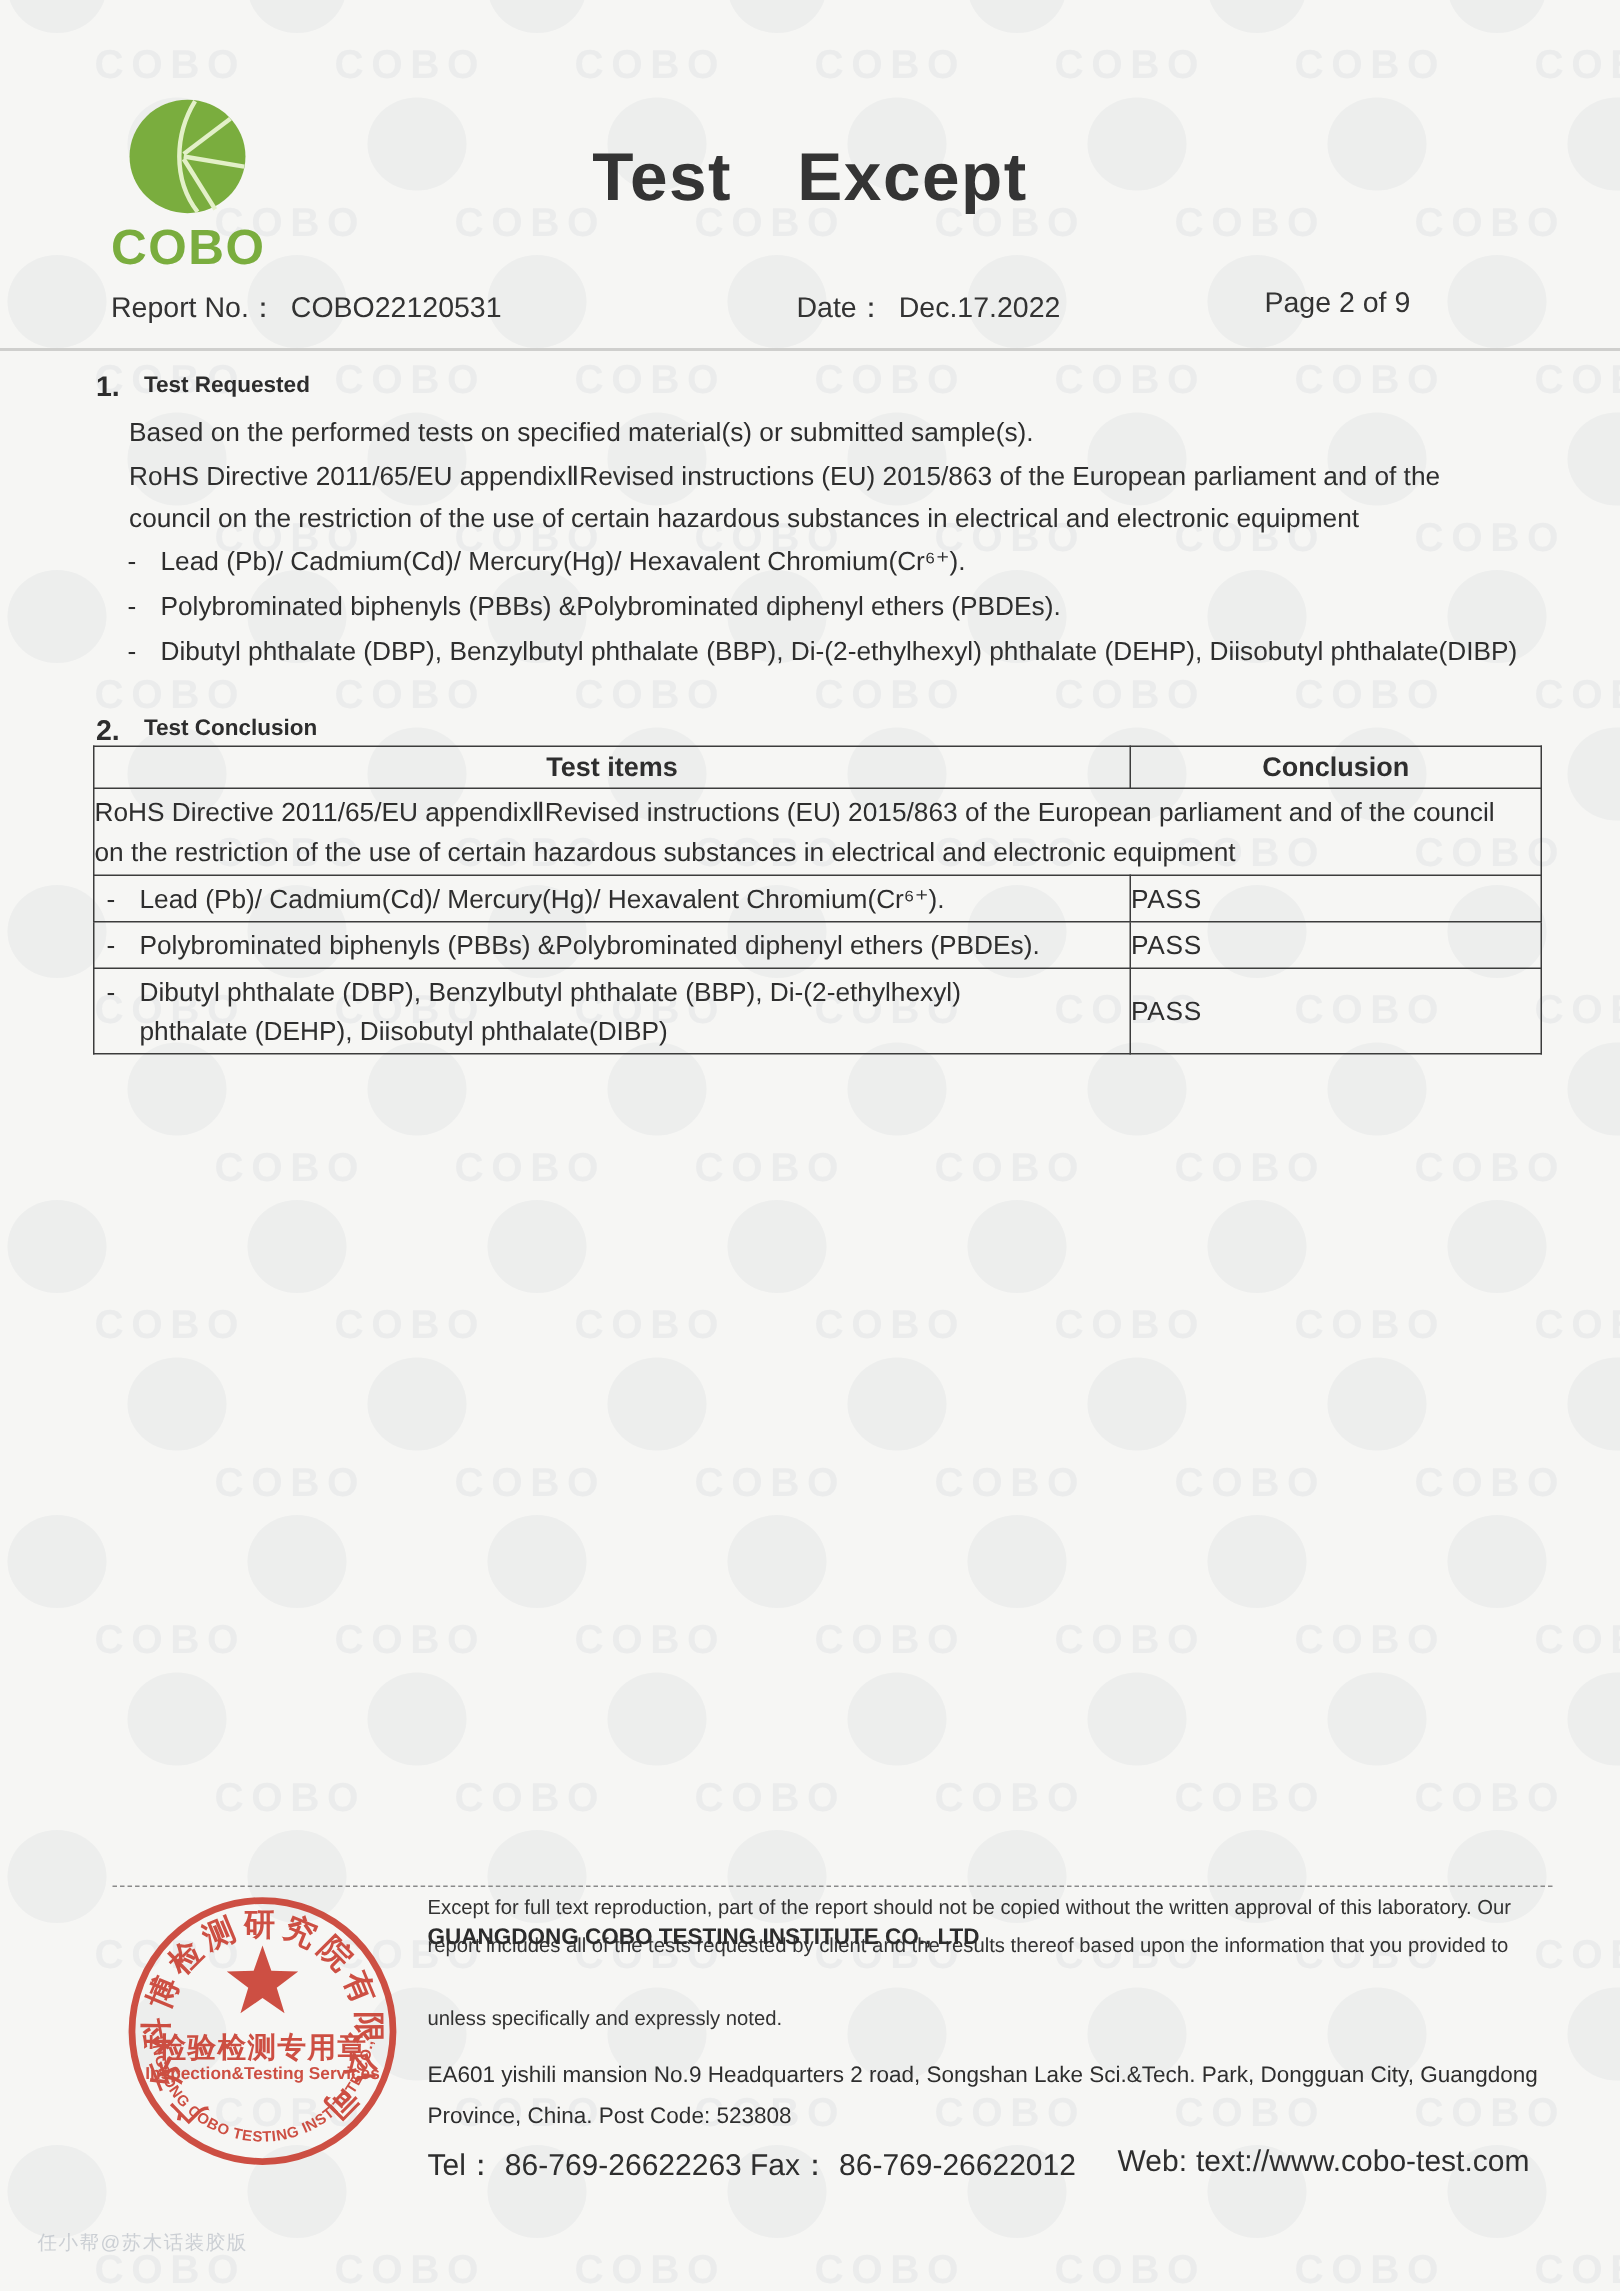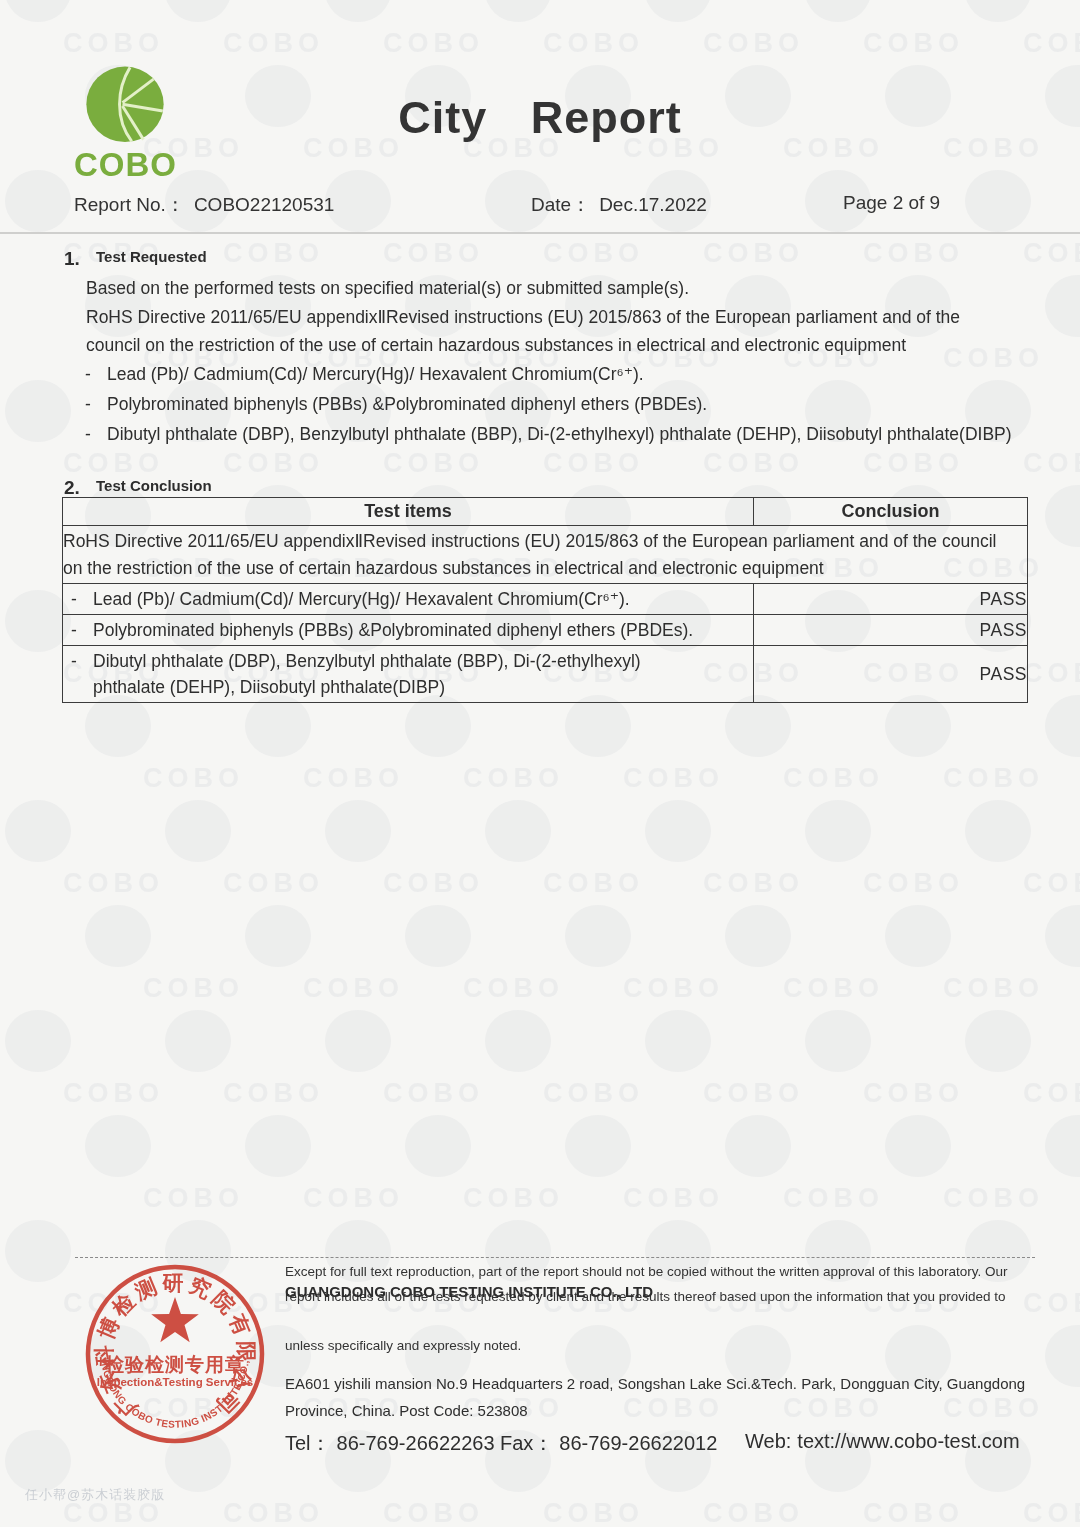--- a/index.html
+++ b/index.html
@@ -47,21 +47,21 @@
     border-collapse:collapse;table-layout:fixed;
     font-size:17.5px;color:#2e2e2e;
   }
   table.concl td,table.concl th{border:1.5px solid #3c3c3c;padding:0;vertical-align:middle;}
   th.h-items{width:690px;height:27px;font-size:18px;font-weight:bold;text-align:center;}
   th.h-concl{width:273px;font-size:18px;font-weight:bold;text-align:center;}
   td.merged{height:57px;padding:3px 8px;line-height:27px;}
   td.itemcell{padding:3px 0;}
   td.itemcell .bullet{white-space:normal;line-height:26px;}
   td.itemcell .bullet .dash{width:22px;padding-left:8px;flex:none;}
-  td.passcell{text-align:right;letter-spacing:0.5px;}
+  td.passcell{text-align:left;letter-spacing:0.5px;}
   tr.r1 td{height:30px;}
   tr.r2 td{height:30px;}
   tr.r3 td{height:56px;}
   
   .footer-rule{position:absolute;left:75px;top:1257px;width:960px;height:1px;
     border-top:1px dashed #8a8a8a;}
   .disc-line{font-size:13.5px;color:#333;white-space:nowrap;}
   .company{font-size:15px;font-weight:bold;color:#2c2c2c;white-space:nowrap;}
   .addr-line{font-size:15px;color:#2e2e2e;white-space:nowrap;}
   .telrow{font-size:20px;color:#2e2e2e;white-space:nowrap;}
@@ -292,21 +292,21 @@
 
     <svg class="logo-svg" viewBox="0 0 100 100">
       <ellipse cx="50" cy="48" rx="46" ry="45" fill="var(--brand-green)"></ellipse>
       <path d="M56,4 C40,30 38,66 58,92" stroke="#e3f0c8" stroke-width="3.5" fill="none"></path>
       <path d="M47,46 L84,18" stroke="#e3f0c8" stroke-width="3.5" fill="none"></path>
       <path d="M47,48 L95,56" stroke="#e3f0c8" stroke-width="3.5" fill="none"></path>
       <path d="M47,50 L72,90" stroke="#e3f0c8" stroke-width="3.5" fill="none"></path>
     </svg>
     <div class="logo-word">COBO</div>
 
-    <div class="report-title">City Report</div>
+    <div class="report-title">Test Except</div>
 
     <div class="abs meta" style="left:74px;">
       <span>Report No.：</span><span class="val">COBO22120531</span>
     </div>
     <div class="abs meta" style="left:531px;">
       <span>Date：</span><span class="val">Dec.17.2022</span>
     </div>
     <div class="abs meta" style="left:843px;">Page 2 of 9</div>
 
     <div class="header-rule"></div>

